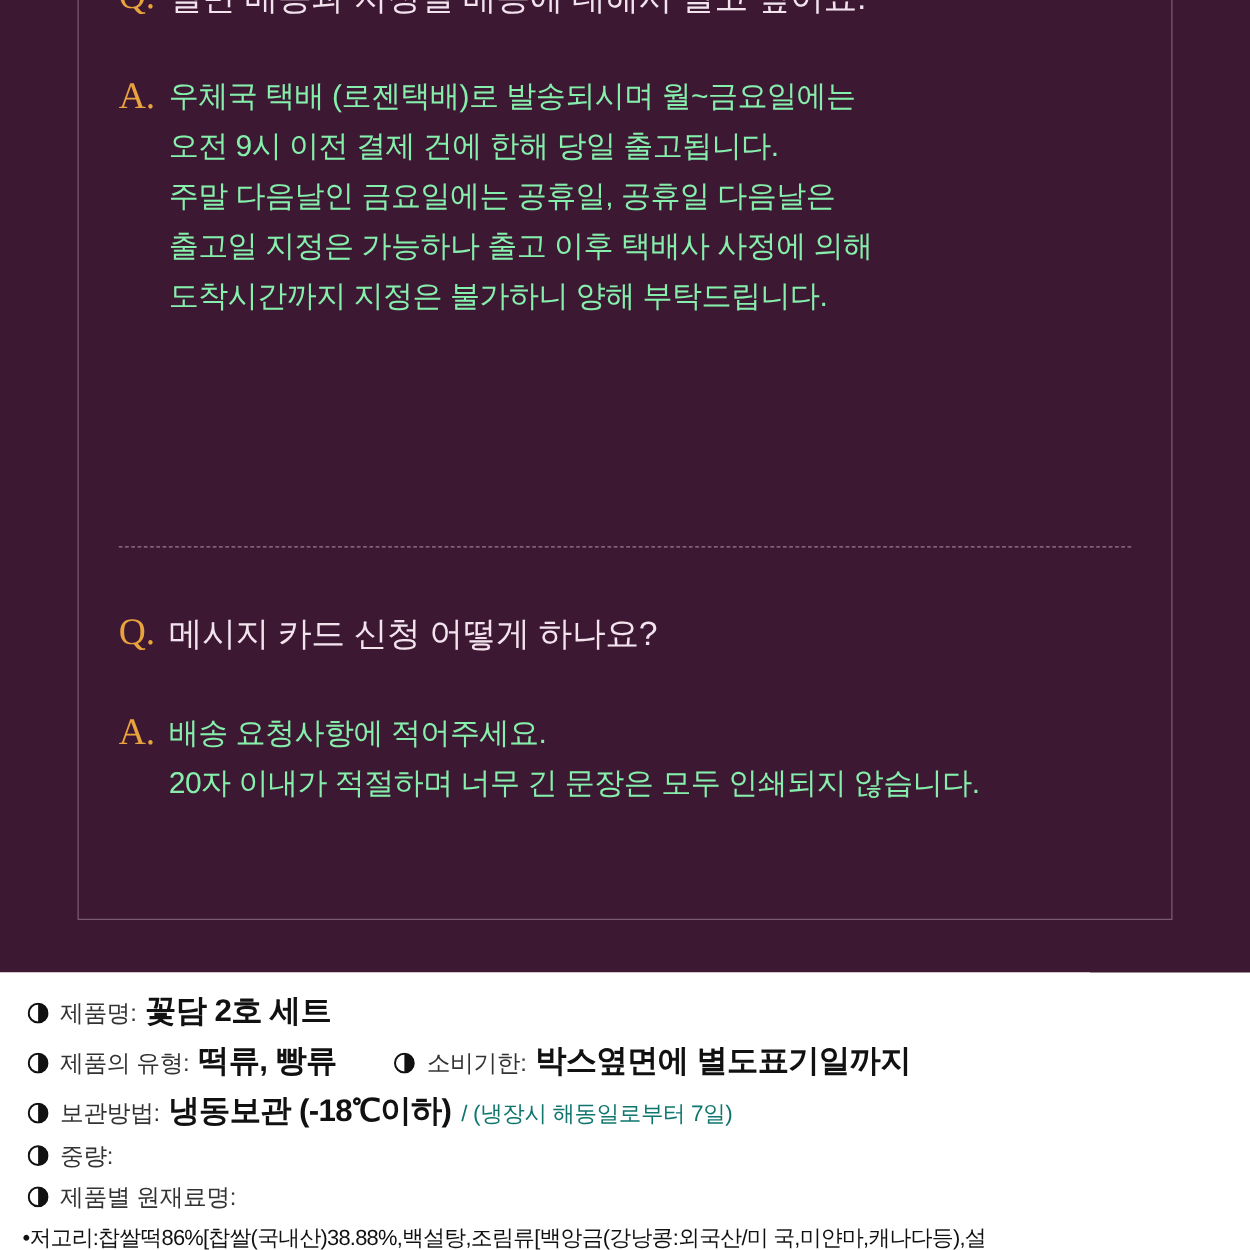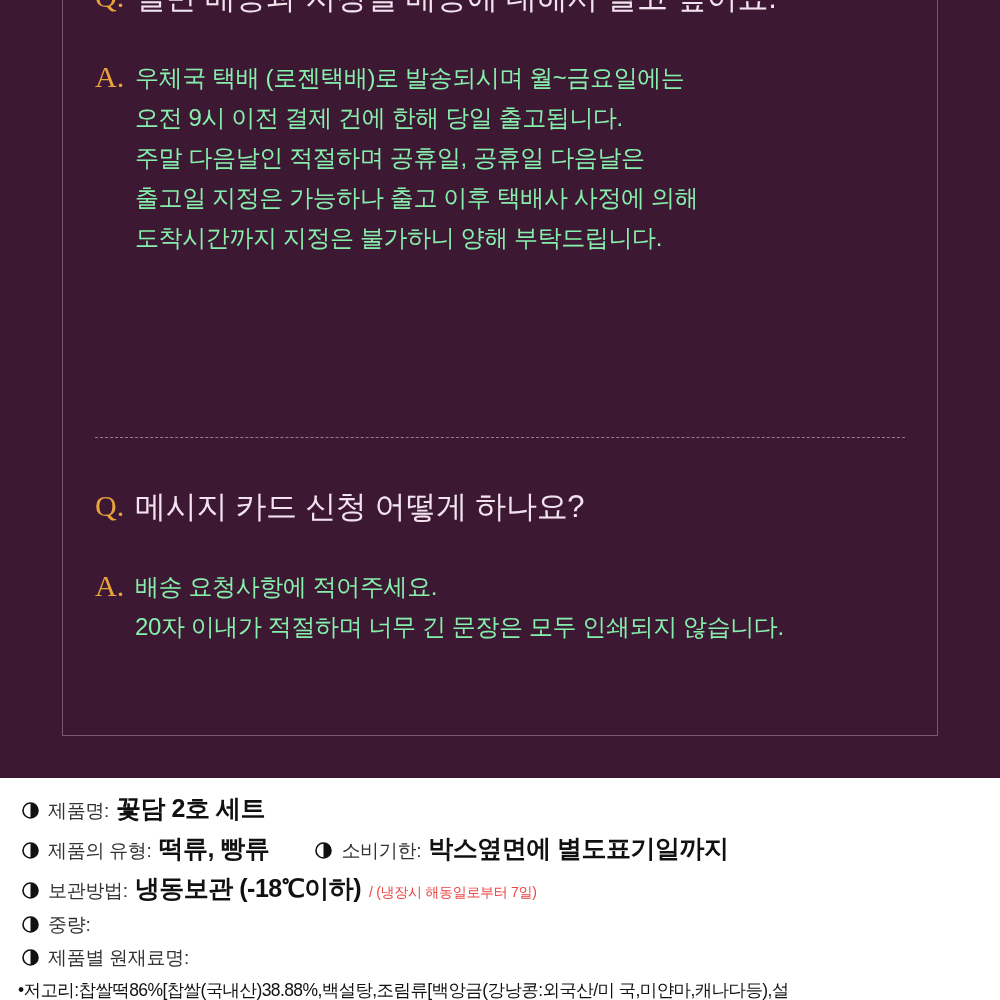--- a/index.html
+++ b/index.html
@@ -46,21 +46,21 @@
     font-family: "Liberation Serif", serif;
     font-size: 30px;
     line-height: 38px;
     width: 40px;
   }
   .qa-lines {
     flex: 1 1 auto;
   }
   .q-text {
     color: #f2e3ef;
-    font-size: 31px;
+    font-size: 27px;
     line-height: 40px;
     letter-spacing: -0.3px;
   }
   .a-text {
     color: #86efac;
     font-size: 24px;
     line-height: 40px;
     letter-spacing: -0.4px;
   }
 
@@ -127,22 +127,22 @@
     letter-spacing: -0.3px;
   }
   .info-value {
     color: #111111;
     font-size: 25px;
     font-weight: bold;
     letter-spacing: -0.5px;
     margin-left: 7px;
   }
   .info-note {
-    color: #ef4444;
-    font-size: 14px;
+    color: #0f766e;
+    font-size: 18px;
     letter-spacing: -0.3px;
     margin-left: 8px;
     font-weight: normal;
   }
   .inline-group {
     display: flex;
     align-items: baseline;
     margin-left: 46px;
   }
   .ingredients {
@@ -168,21 +168,21 @@
       </div>
     </div>
   </div>
 
   <div class="qa-block" id="faq1-a">
     <div class="qa-row">
       <div class="qa-marker">A.</div>
       <div class="qa-lines">
         <div class="a-text">우체국 택배 (로젠택배)로 발송되시며 월~금요일에는</div>
         <div class="a-text">오전 9시 이전 결제 건에 한해 당일 출고됩니다.</div>
-        <div class="a-text">주말 다음날인 적절하며 공휴일, 공휴일 다음날은</div>
+        <div class="a-text">주말 다음날인 금요일에는 공휴일, 공휴일 다음날은</div>
         <div class="para-gap"></div>
         <div class="a-text">출고일 지정은 가능하나 출고 이후 택배사 사정에 의해</div>
         <div class="a-text">도착시간까지 지정은 불가하니 양해 부탁드립니다.</div>
       </div>
     </div>
   </div>
 
   <div class="divider"></div>
 
   <div class="qa-block" id="faq2-q">

